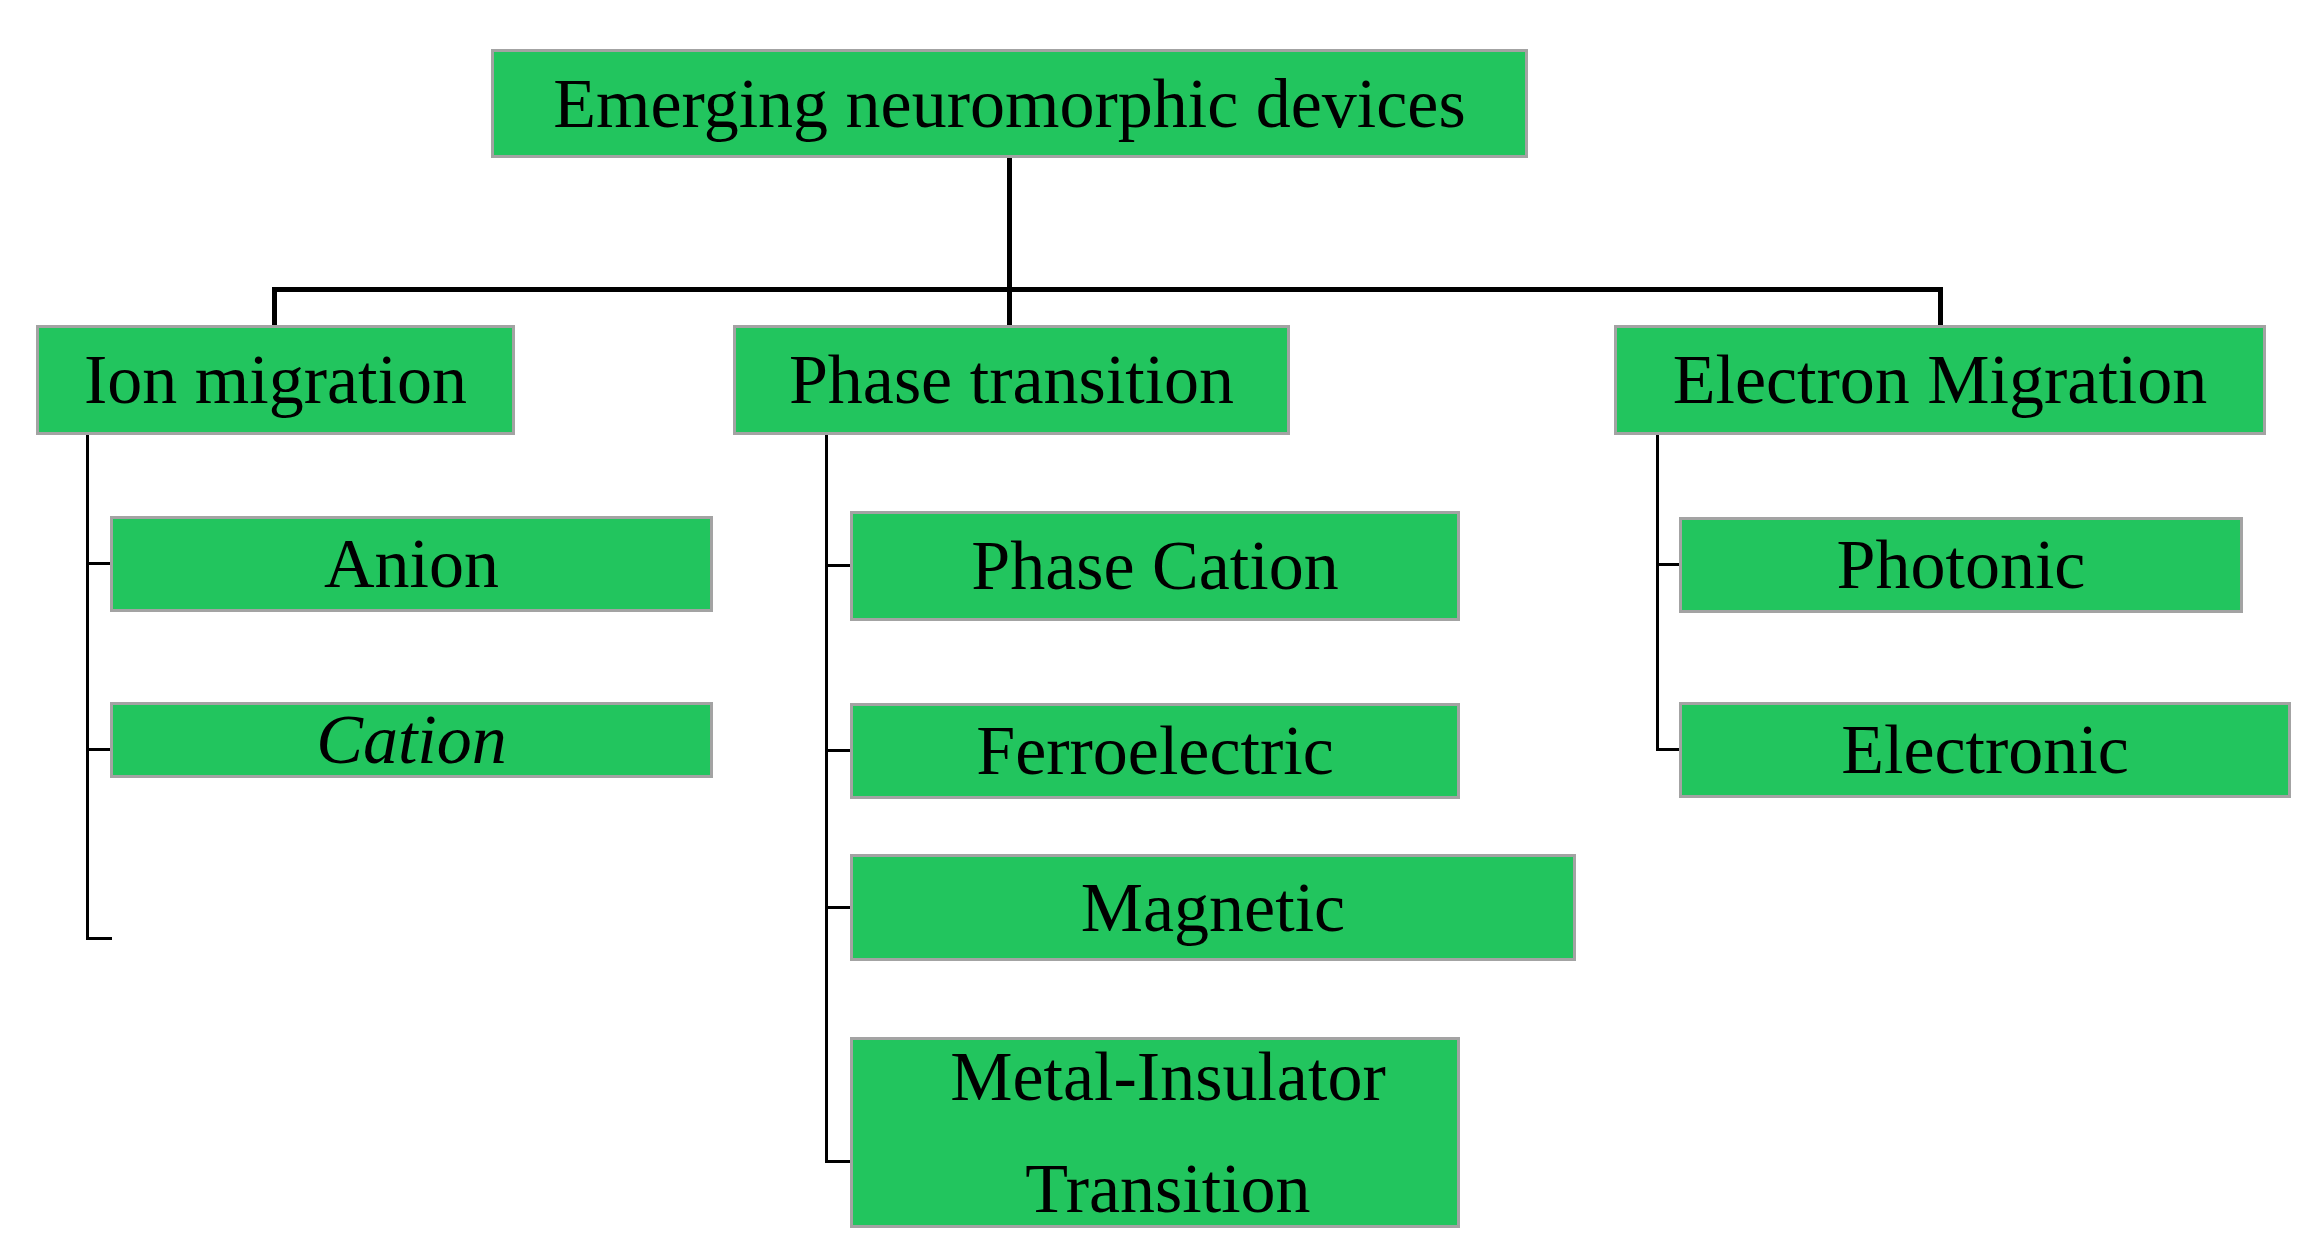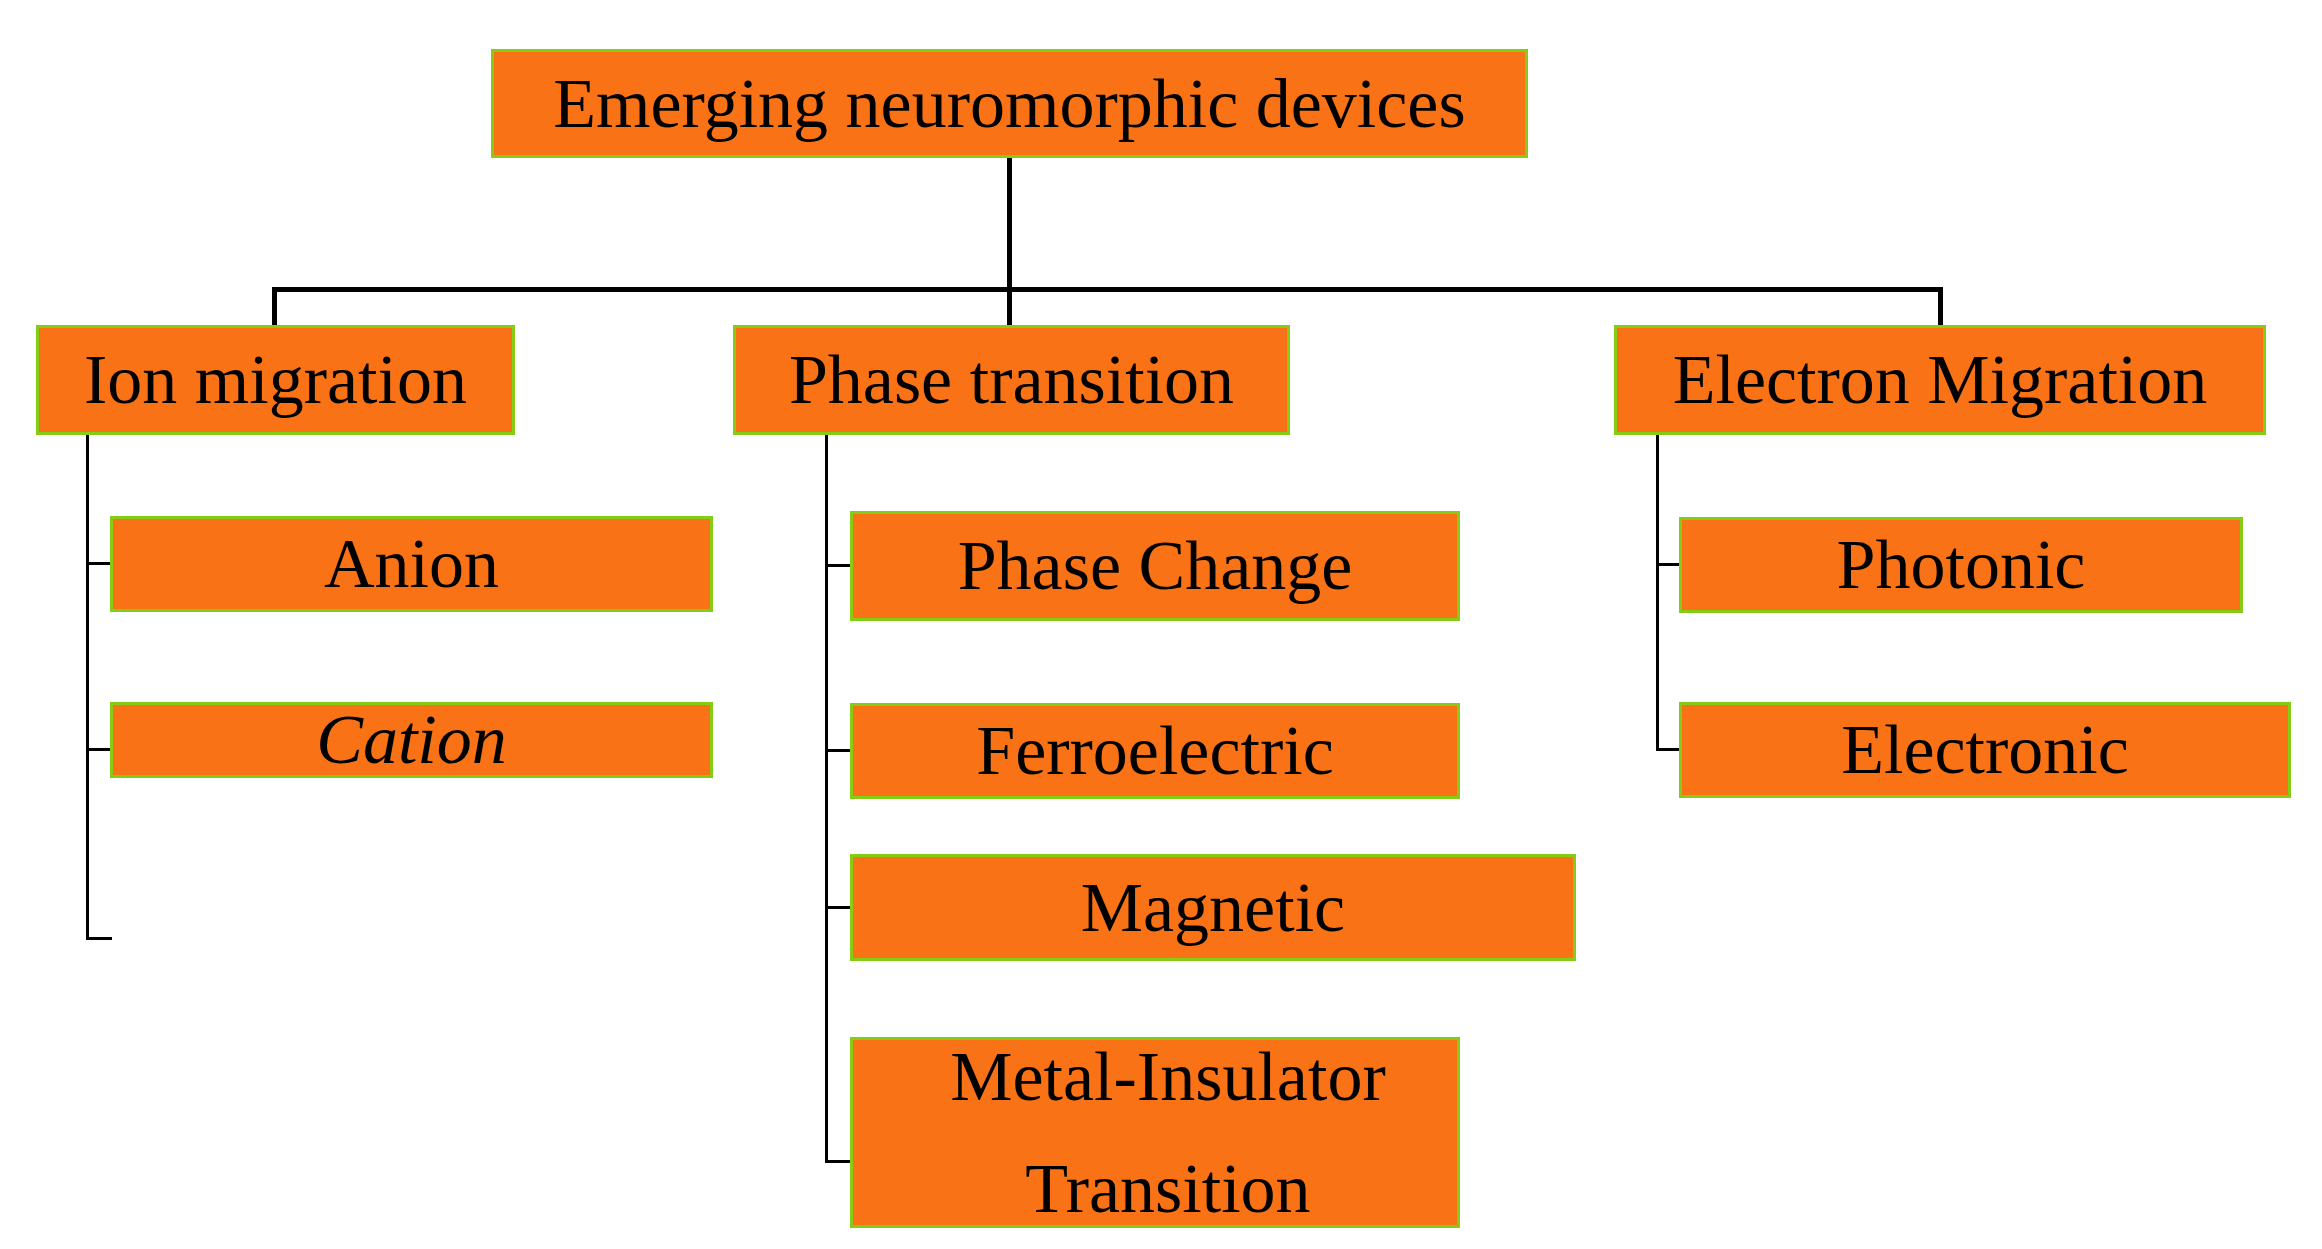--- a/index.html
+++ b/index.html
@@ -12,22 +12,22 @@
     width: 2322px;
     height: 1249px;
     background: #ffffff;
     overflow: hidden;
     font-family: "Liberation Serif", "DejaVu Serif", serif;
     color: #000000;
   }
   .node {
     position: absolute;
     box-sizing: border-box;
-    border: 3px solid #84cc16;
-    background: #f97316;
+    border: 3px solid #a3a3a3;
+    background: #22c55e;
     display: flex;
     align-items: center;
     justify-content: center;
     text-align: center;
     font-size: 70px;
     line-height: 1.05;
     white-space: nowrap;
     color: #000000;
   }
   .node.multiline {
@@ -112,21 +112,21 @@
 
   <div class="node" id="n-phase">Phase transition</div>
 
   <div class="node" id="n-electron">Electron Migration</div>
 
   <div class="node" id="n-anion">Anion</div>
 
   <div class="node" id="n-cation">Cation</div>
 
 
-  <div class="node" id="n-phasechange">Phase Change</div>
+  <div class="node" id="n-phasechange">Phase Cation</div>
 
   <div class="node" id="n-ferro">Ferroelectric</div>
 
   <div class="node" id="n-magnetic">Magnetic</div>
 
   <div class="node multiline" id="n-mit">Metal-Insulator Transition</div>
 
   <div class="node" id="n-photonic">Photonic</div>
 
   <div class="node" id="n-electronic">Electronic</div>

